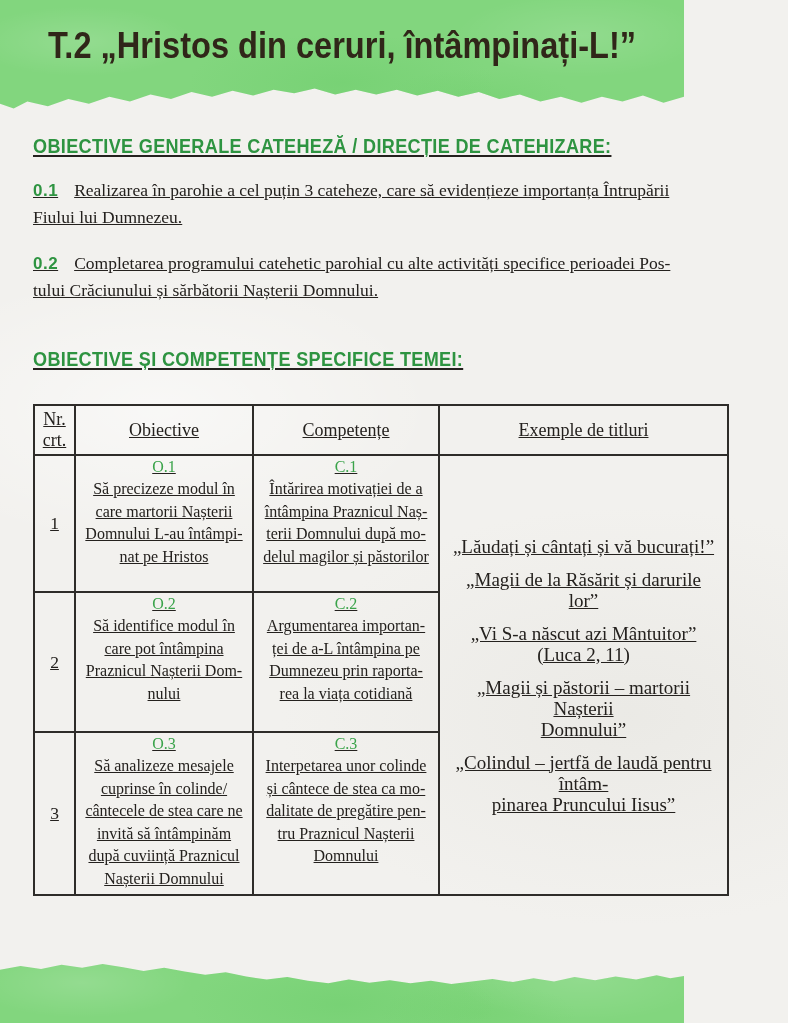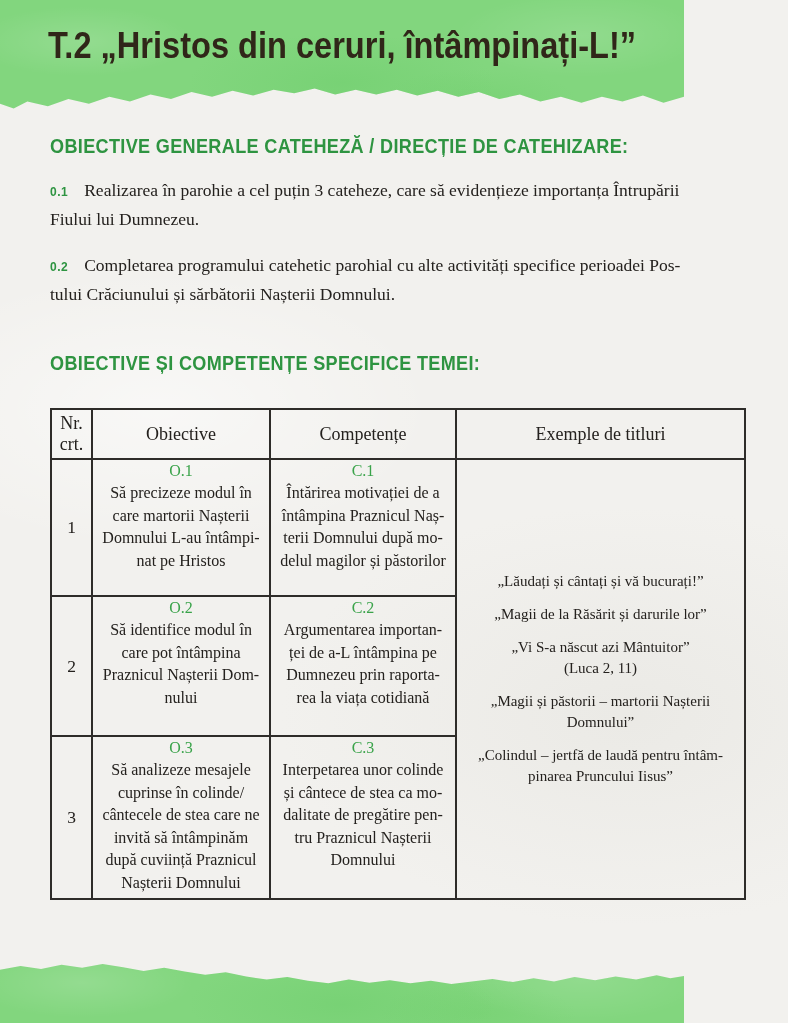--- a/index.html
+++ b/index.html
@@ -44,21 +44,21 @@
   .page-title {
     font-family:"Liberation Sans", sans-serif;
     font-weight:700;
     font-size:37px;
     color:#302619;
     white-space:nowrap;
     transform:scaleX(0.88);
     transform-origin:center;
     letter-spacing:0px;
   }
-  .content { position:absolute; top:118px; left:50px; width:694px; }
+  .content { position:absolute; top:118px; left:33px; width:694px;text-decoration:underline; }
   .green-heading {
     font-family:"Liberation Sans", sans-serif;
     font-weight:700;
     font-size:21px;
     color:#2e9441;
     letter-spacing:0.4px;
     transform:scaleX(0.86);
     transform-origin:left center;
     white-space:nowrap;
   }
@@ -68,21 +68,21 @@
     margin-top:19px;
     font-size:17.5px;
     line-height:27px;
     white-space:normal;
   }
   .para .ptext { white-space:pre-line;margin-top:8px; }
   .para-code {
     color:#2e9441;
     font-weight:700;
     font-family:"Liberation Sans", sans-serif;
-    font-size:12px;
+    font-size:17px;
     letter-spacing:0.5px;
     margin-right:16px;
   }
   table.obj-table {
     margin-top:33px;
     border-collapse:collapse;
     table-layout:fixed;
     width:694px;
   }
   .obj-table col.c-nr  { width:41px; }
@@ -115,21 +115,21 @@
   tr.r2 { height:140px; }
   tr.r3 { height:163px; }
   .cell-code {
     color:#3aa34a;
     font-size:16px;
     line-height:22px;
   }
   .cell-text { white-space:pre-line; }
   td.examples-cell {
     vertical-align:middle;
-    font-size:15px;
+    font-size:19px;
     line-height:21px;
     padding:6px 12px;
   }
   td.examples-cell p {
     white-space:pre-line;
     margin:12px 0;
   }
 </style>
 </head>
 <body>

